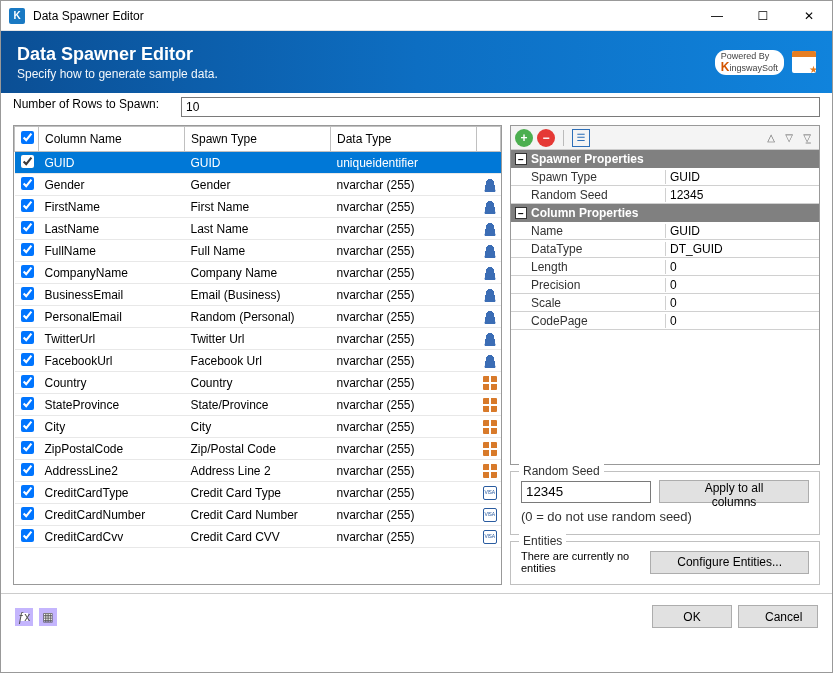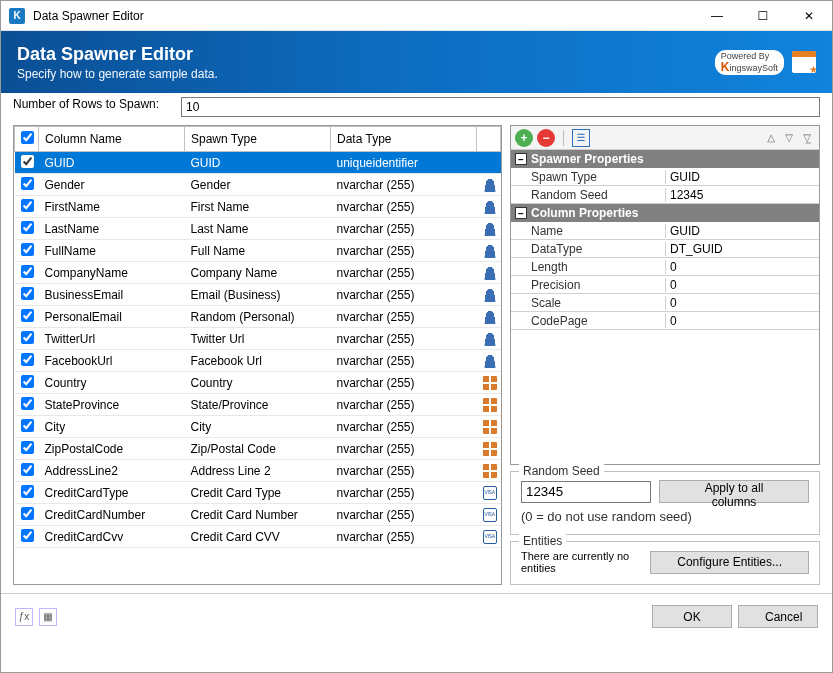--- a/index.html
+++ b/index.html
@@ -65,21 +65,21 @@
 .group-box { border:1px solid #c0c0c0; padding:8px 10px 10px; position:relative; background:#fff; }
 .group-box legend { position:absolute; top:-8px; left:8px; background:#fff; padding:0 4px; font-size:12px; color:#333; }
 .seed-row { display:flex; gap:8px; align-items:center; }
 .seed-row input { width:130px; height:22px; border:1px solid #7a7a7a; padding:0 4px; }
 .btn { height:23px; padding:0 26px; background:#e1e1e1; border:1px solid #adadad; font-size:12px; cursor:pointer; }
 .hint { font-size:13px; margin-top:6px; color:#333; }
 .ent-row { display:flex; gap:8px; align-items:center; }
 .ent-row .msg { flex:1; font-size:11px; }
 
 .footer { height: 46px; border-top:1px solid #ccc; display:flex; align-items:center; padding:0 14px; gap:6px; }
-.footer .tool { width:18px; height:18px; border:1px solid #c4b5fd; display:inline-flex; align-items:center; justify-content:center; font-size:10px; color:#555; }
+.footer .tool { width:18px; height:18px; border:5px solid #c4b5fd; display:inline-flex; align-items:center; justify-content:center; font-size:12px; color:#555; }
 .footer .spacer { flex:1; }
 .footer .btn { width:80px; }
 </style>
 </head>
 <body>
 
 <div class="titlebar">
   <div class="app-icon">K</div>
   <div class="title">Data Spawner Editor</div>
   <div class="win-btns">

